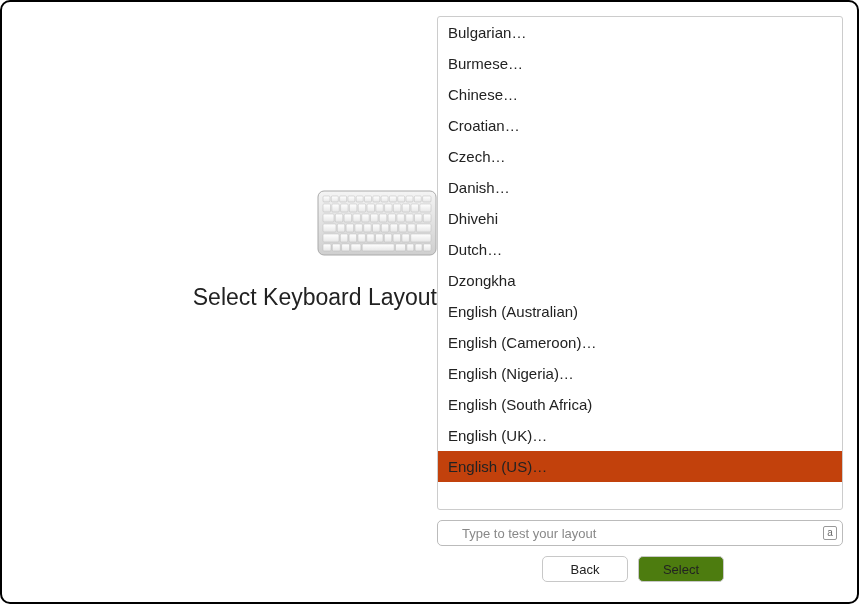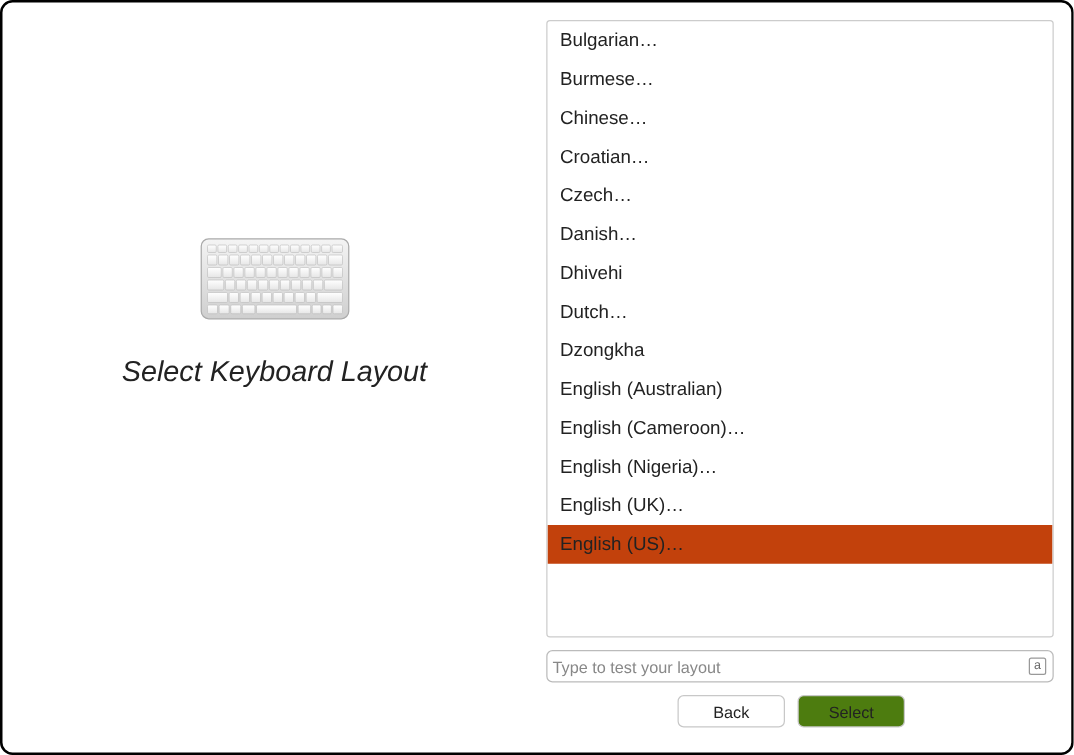--- a/index.html
+++ b/index.html
@@ -26,24 +26,23 @@
     }
     .content {
       display: flex;
       flex: 1;
       overflow: hidden;
     }
     .left-panel {
       width: 435px;
       display: flex;
       flex-direction: column;
-      align-items: center;
+      align-items: flex-end;
       justify-content: center;
       padding-bottom: 104px;
-      font-style: italic;
     }
     .keyboard-icon {
       width: 120px;
       height: 66px;
       margin-bottom: 28px;
     }
     .page-title {
       font-size: 23px;
       font-weight: 400;
       color: #222;
@@ -73,21 +72,21 @@
     }
     .test-input-wrap {
       margin-top: 10px;
       position: relative;
     }
     .test-input {
       width: 100%;
       height: 26px;
       border: 1px solid #bbb;
       border-radius: 5px;
-      padding: 3px 28px 3px 4px;
+      padding: 3px 28px 3px 24px;
       font-size: 13px;
       color: #333;
       background: #fff;
     }
     .test-input::placeholder {
       color: #888;
     }
     .input-glyph {
       position: absolute;
       right: 6px;
@@ -243,20 +242,21 @@
           <div class="list-item">Chinese…</div>
           <div class="list-item">Croatian…</div>
           <div class="list-item">Czech…</div>
           <div class="list-item">Danish…</div>
           <div class="list-item">Dhivehi</div>
           <div class="list-item">Dutch…</div>
           <div class="list-item">Dzongkha</div>
           <div class="list-item">English (Australian)</div>
           <div class="list-item">English (Cameroon)…</div>
           <div class="list-item">English (Nigeria)…</div>
+          <div class="list-item">English (South Africa)</div>
           <div class="list-item">English (UK)…</div>
           <div class="list-item selected">English (US)…</div>
         </div>
 
       <div class="test-input-wrap">
         <input type="text" class="test-input" placeholder="Type to test your layout" style="">
         <span class="input-glyph">a</span>
       </div>
 
       <div class="footer">

